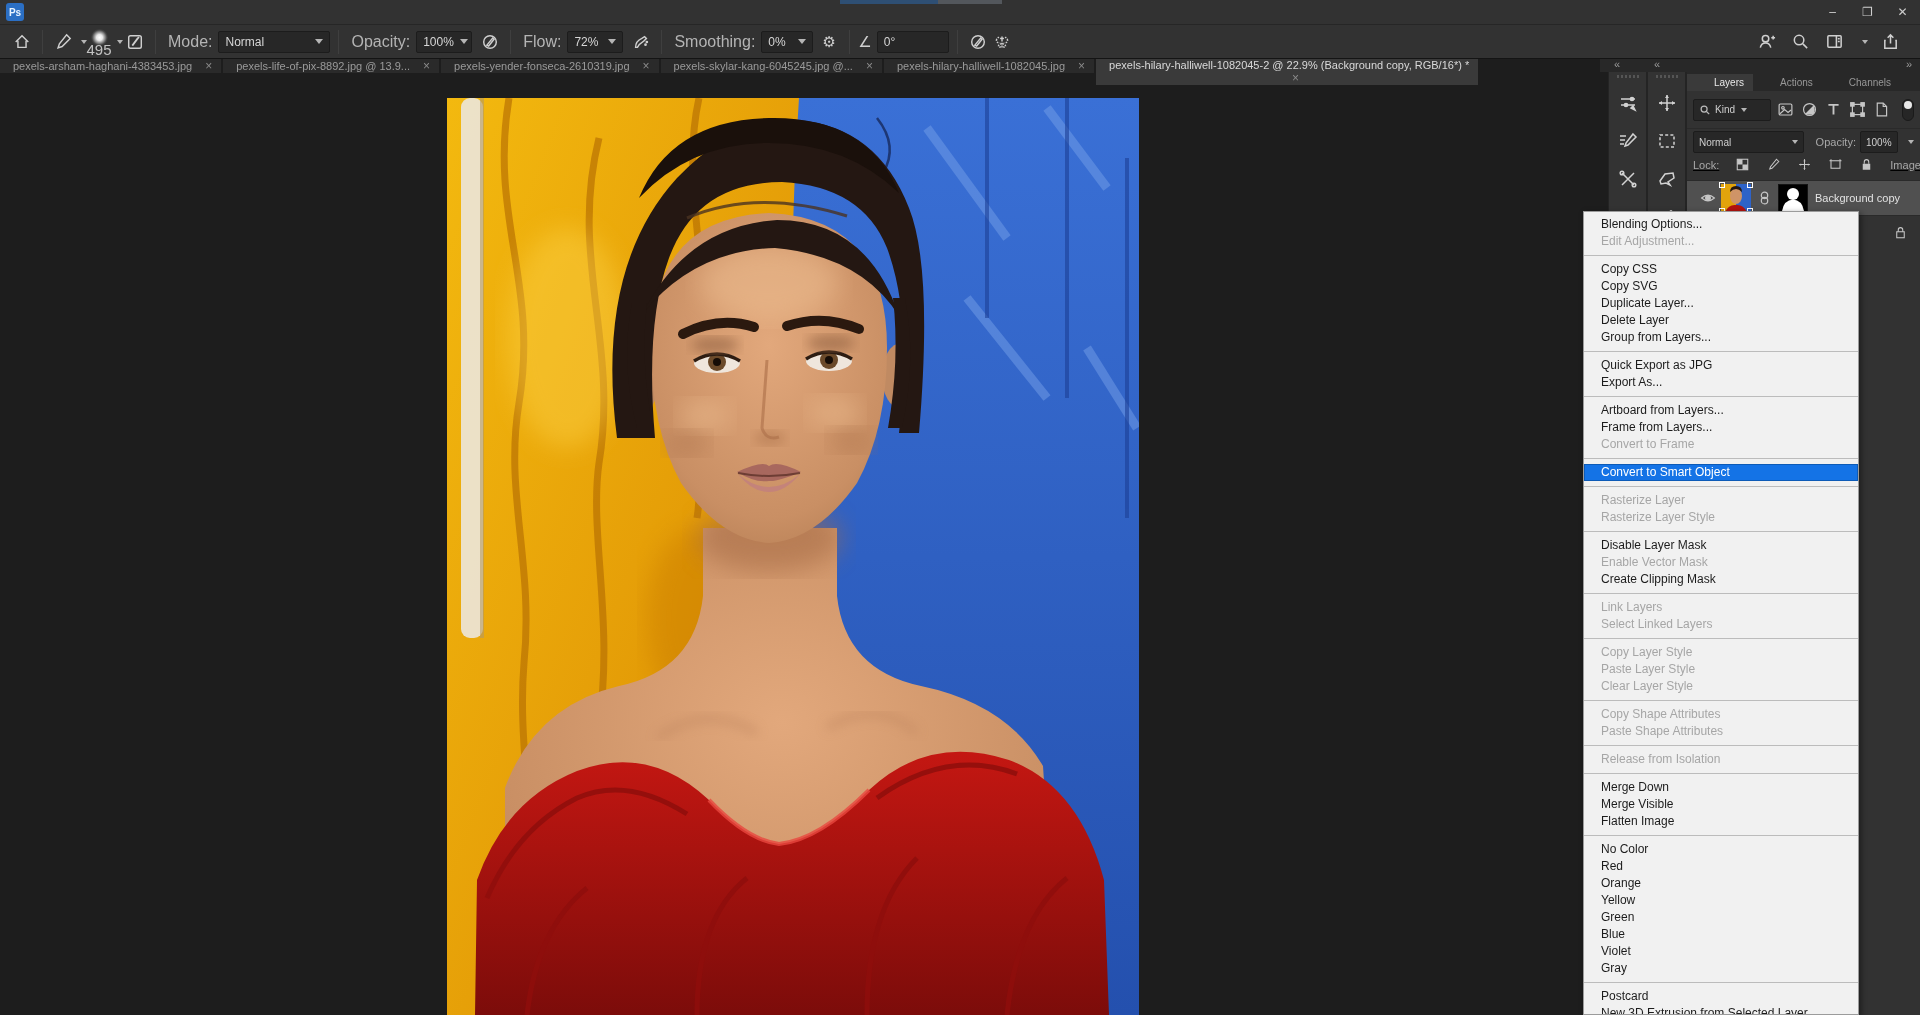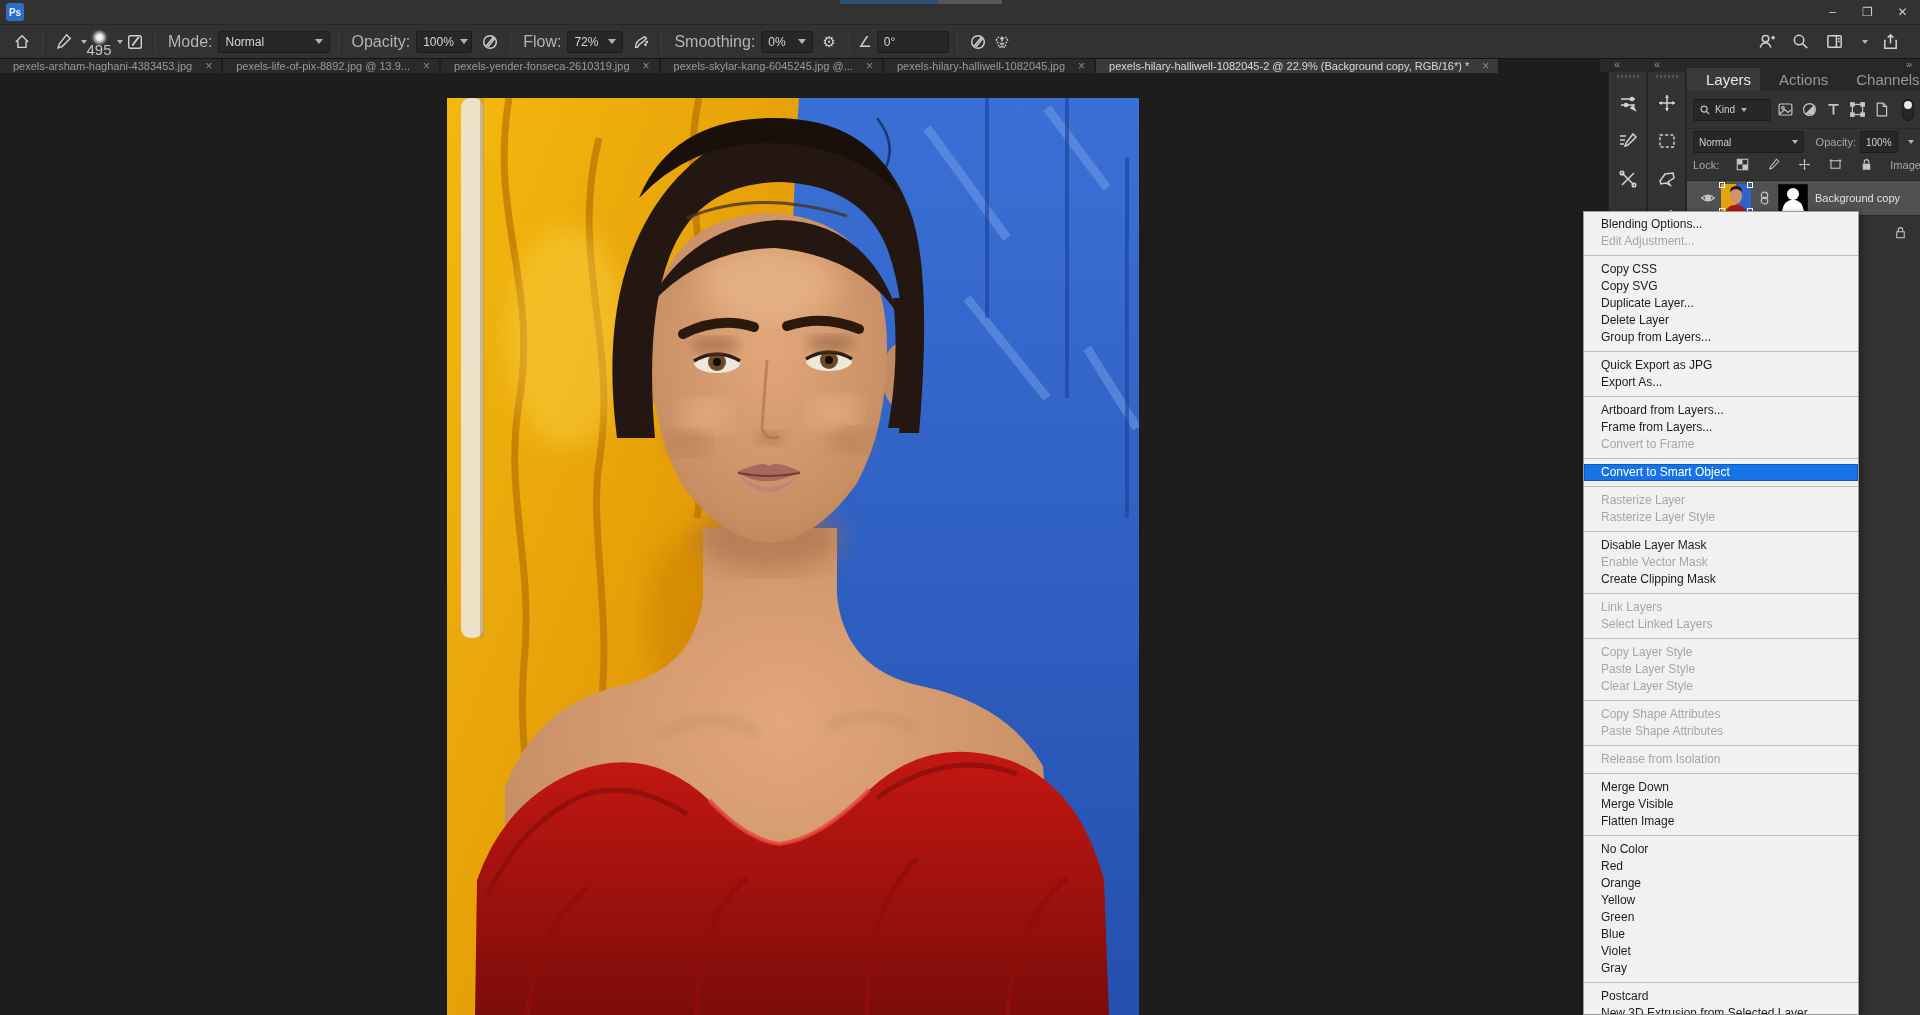--- a/index.html
+++ b/index.html
@@ -39,21 +39,21 @@
   .brush-size { color:#c2c2c2; font-size:15px; line-height:8px; }
   .glyph-icon { color:#cfcfcf; font-family:"DejaVu Sans", sans-serif; font-size:15px; }
   #ob-right { margin-left:auto; display:flex; align-items:center; gap:10px; padding-right:8px; }
 
   
   #tabbar { position:absolute; left:0; top:59px; width:1608px; height:29px; background:#1d1d1d;
             display:flex; align-items:flex-start; gap:2px; z-index:20; }
   .tab { background:#2a2a2a; color:#9a9a9a; font-size:11px; display:flex; align-items:center;
          padding:0 9px 0 13px; white-space:nowrap; }
   .tab .tclose { margin-left:13px; color:#8a8a8a; font-size:12px; }
-  .tab.active { background:#3a3a3a; color:#d9d9d9; }
+  .tab.active { background:#3a3a3a; color:#d9d9d9;flex-direction:column; }
 
   
   #canvas { position:absolute; left:0; top:88px; width:1608px; height:927px; background:#1d1d1d; }
   #photo { position:absolute; left:447px; top:10px; width:692px; height:917px; display:block; }
 
   
   #dockstrip { position:absolute; left:1600px; top:59px; width:320px; height:13px; background:#282828;
                color:#9a9a9a; font-size:11px; z-index:21; }
   #dockstrip span { position:absolute; top:-1px; }
   .toolcol { position:absolute; top:72px; width:39px; height:943px; background:#333333;
@@ -62,35 +62,35 @@
   #toolcol1 { left:1608px; } #toolcol2 { left:1647px; }
   .grip { width:22px; height:3px; margin-bottom:6px;
           background:repeating-linear-gradient(90deg,#555 0 2px,transparent 2px 4px); }
   .tbtn { width:30px; height:30px; margin:4px 0; display:flex; align-items:center; justify-content:center; border-radius:3px; }
   .tbtn svg { stroke:#d2d2d2; fill:none; stroke-width:1.5; }
 
   
   #layers-panel { position:absolute; left:1686px; top:72px; width:234px; height:943px; background:#323232;
                   border-left:1px solid #242424; z-index:21; }
   #lp-tabs { height:19px; background:#282828; display:flex; align-items:flex-end; }
-  .lp-tab { font-size:15px; color:#989898; padding:3px 9px 3px 19px; }
+  .lp-tab { font-size:10px; color:#989898; padding:3px 9px 3px 27px; }
   .lp-tab.active { background:#3a3a3a; color:#e8e8e8; }
   #lp-menu-icon { margin-left:auto; margin-right:6px; }
   .lp-row { display:flex; align-items:center; padding:0 6px; }
   #lp-filter { height:38px; border-bottom:1px solid #2a2a2a; gap:5px; }
   .lp-field { background:#272727; border:1px solid #1c1c1c; border-radius:2px; height:22px;
               display:flex; align-items:center; color:#cfcfcf; font-size:10px; padding:0 5px; }
   #kind-box { width:78px; }
   .fic { width:19px; height:19px; display:flex; align-items:center; justify-content:center; }
   .fic svg { stroke:#c6c6c6; fill:none; stroke-width:1.4; }
   #lp-blend { height:26px; gap:4px; }
   #blend-select { width:118px; }
   .lp-label { color:#a8a8a8; font-size:11px; white-space:nowrap; }
   .pct-box { width:40px; }
-  #lp-lock { height:26px; gap:16px; border-bottom:1px solid #2a2a2a; padding-bottom:6px; }
+  #lp-lock { height:26px; gap:16px; border-bottom:1px solid #2a2a2a; padding-bottom:6px;text-decoration:underline; }
   .layer-row { height:34px; display:flex; align-items:center; padding:0 11px; }
   .layer-row.selected { background:#505050; }
   .thumb-wrap { position:relative; width:30px; height:28px; margin:0 4px; }
   .thumb-wrap .corner { position:absolute; width:6px; height:6px; border:1px solid #fff; }
   .c-tl { left:-2px; top:-2px; border-right:none; border-bottom:none; }
   .c-tr { right:-2px; top:-2px; border-left:none; border-bottom:none; }
   .c-bl { left:-2px; bottom:-2px; border-right:none; border-top:none; }
   .c-br { right:-2px; bottom:-2px; border-left:none; border-top:none; }
   .layer-name { color:#e2e2e2; font-size:11px; margin-left:7px; }
   .mask-thumb { width:30px; height:28px; background:#000; border:1px solid #141414; position:relative; margin-left:4px; }

